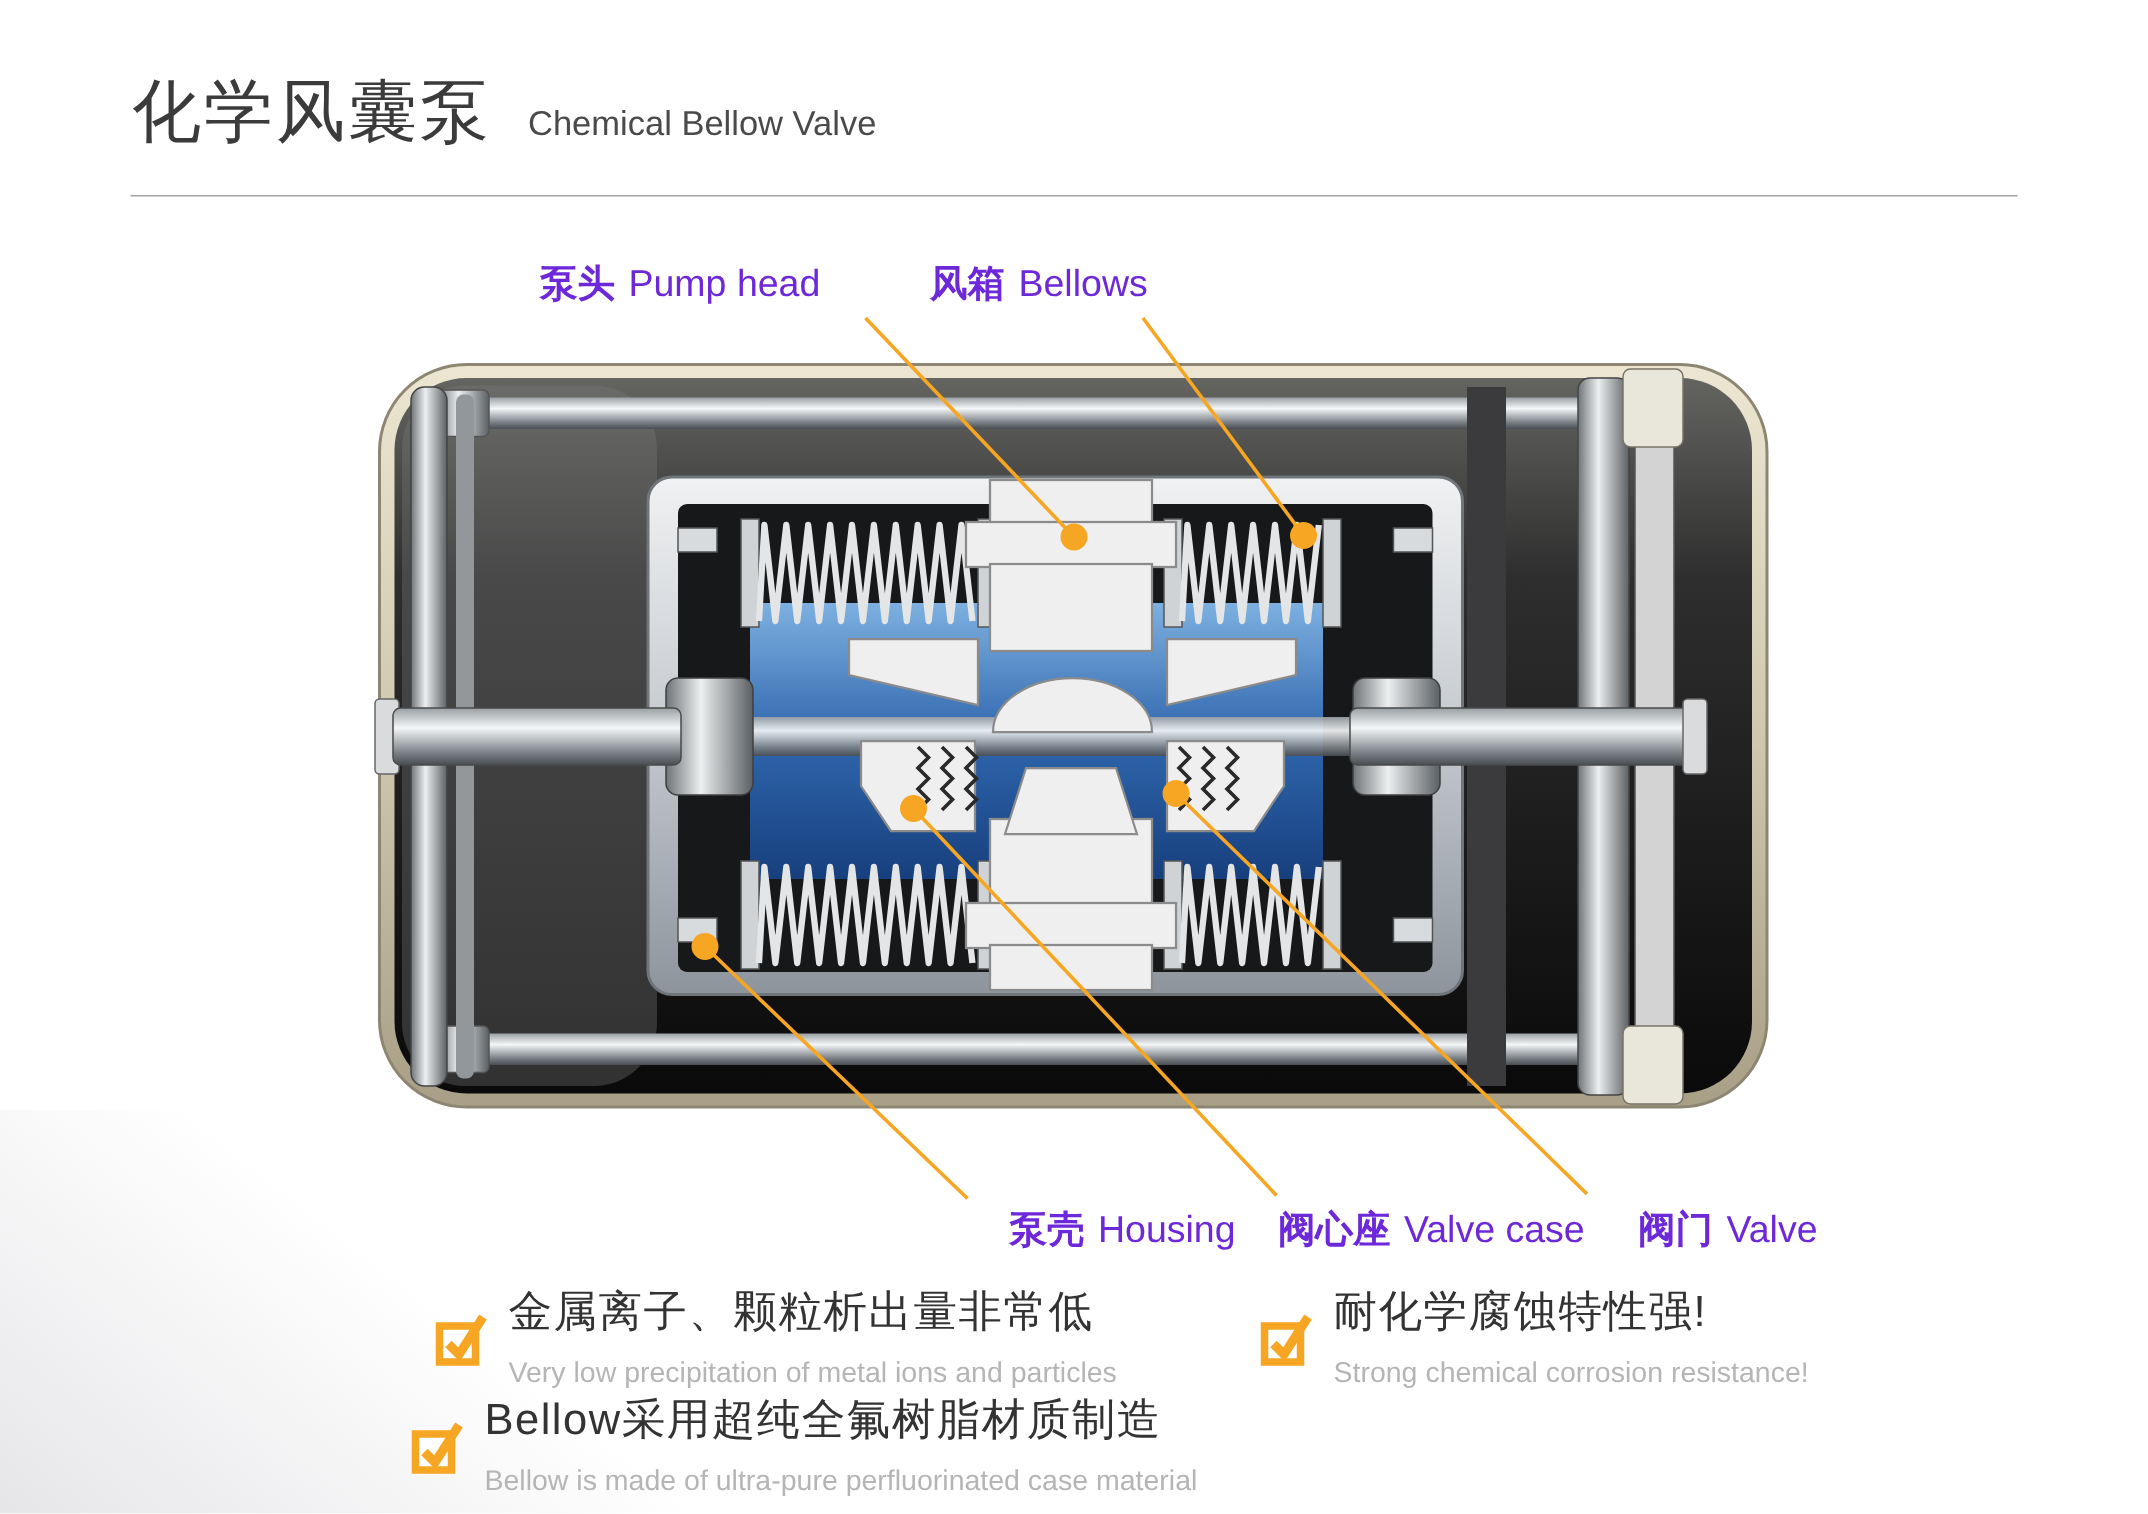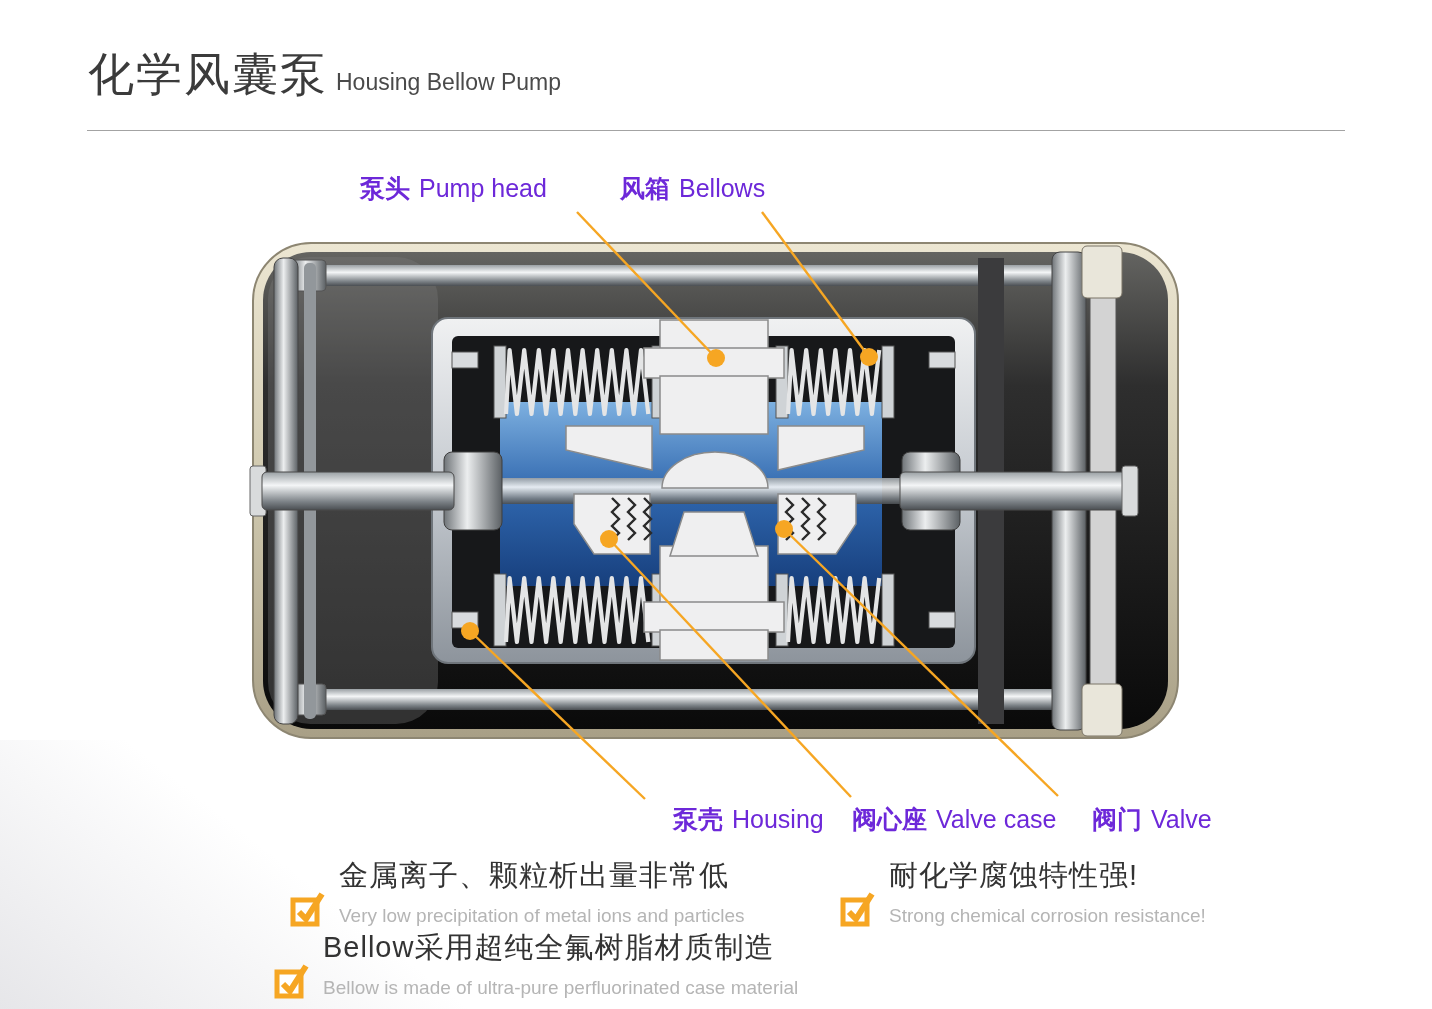--- a/index.html
+++ b/index.html
@@ -1,45 +1,45 @@
 <!DOCTYPE html>
 <html><head>
 <meta charset="utf-8">
 <style>
   *{margin:0;padding:0;box-sizing:border-box;}
   html,body{width:1432px;height:1009px;}
   body{position:relative;overflow:hidden;background:#ffffff;font-family:"Liberation Sans",sans-serif;}
   .corner-wash{position:absolute;left:0;top:740px;width:560px;height:269px;
     background:linear-gradient(38deg,#e6e6e9 0%,rgba(255,255,255,0) 52%);pointer-events:none;}
   .header{position:absolute;left:88px;top:44px;}
-  .title-row{display:flex;align-items:baseline;gap:8px;}
+  .title-row{display:flex;align-items:baseline;gap:24px;}
   .title-zh{font-size:46px;font-weight:500;color:#3b3b3b;letter-spacing:2px;}
   .title-en{font-size:23px;color:#4a4a4a;}
   .header-rule{position:absolute;left:87px;top:130px;width:1258px;height:1px;background:#a3a3a3;}
   .diagram-label{position:absolute;font-size:25px;color:#6d28d9;white-space:nowrap;}
   .diagram-label .zh{font-weight:600;margin-right:9px;}
   .diagram-label .en{font-weight:400;}
-  .feature{position:absolute;display:flex;align-items:flex-end;gap:13px;}
+  .feature{position:absolute;display:flex;align-items:center;gap:13px;}
   .checkbox-icon{flex:0 0 auto;margin-top:0px;line-height:0;}
   .feature-zh{font-size:29px;color:#333333;font-weight:500;line-height:1.2;letter-spacing:1px;}
   .feature-en{font-size:19px;color:#b5b5b5;margin-top:12px;}
   .pump-svg{position:absolute;left:0;top:0;}
   .bellow{fill:none;stroke:#e4e5e6;stroke-width:4.2;stroke-linejoin:round;}
   .wht{fill:#efeff0;stroke:#8b8b8b;stroke-width:1.5;}
   .spring{fill:none;stroke:#2a2a2a;stroke-width:2.4;}
 </style>
 </head>
 <body>
 
 <div class="corner-wash"></div>
 
 <div class="header">
   <div class="title-row">
     <span class="title-zh">化学风囊泵</span>
-    <span class="title-en">Housing Bellow Pump</span>
+    <span class="title-en">Chemical Bellow Valve</span>
   </div>
 </div>
 <div class="header-rule"></div>
 
 <svg class="pump-svg" width="1432" height="1009" viewBox="0 0 1432 1009">
   <defs>
     <linearGradient id="beige" x1="0" y1="0" x2="0" y2="1">
       <stop offset="0" stop-color="#ece6d2"></stop>
         <stop offset="0.5" stop-color="#cfc8ae"></stop>
         <stop offset="1" stop-color="#a89f86"></stop>

